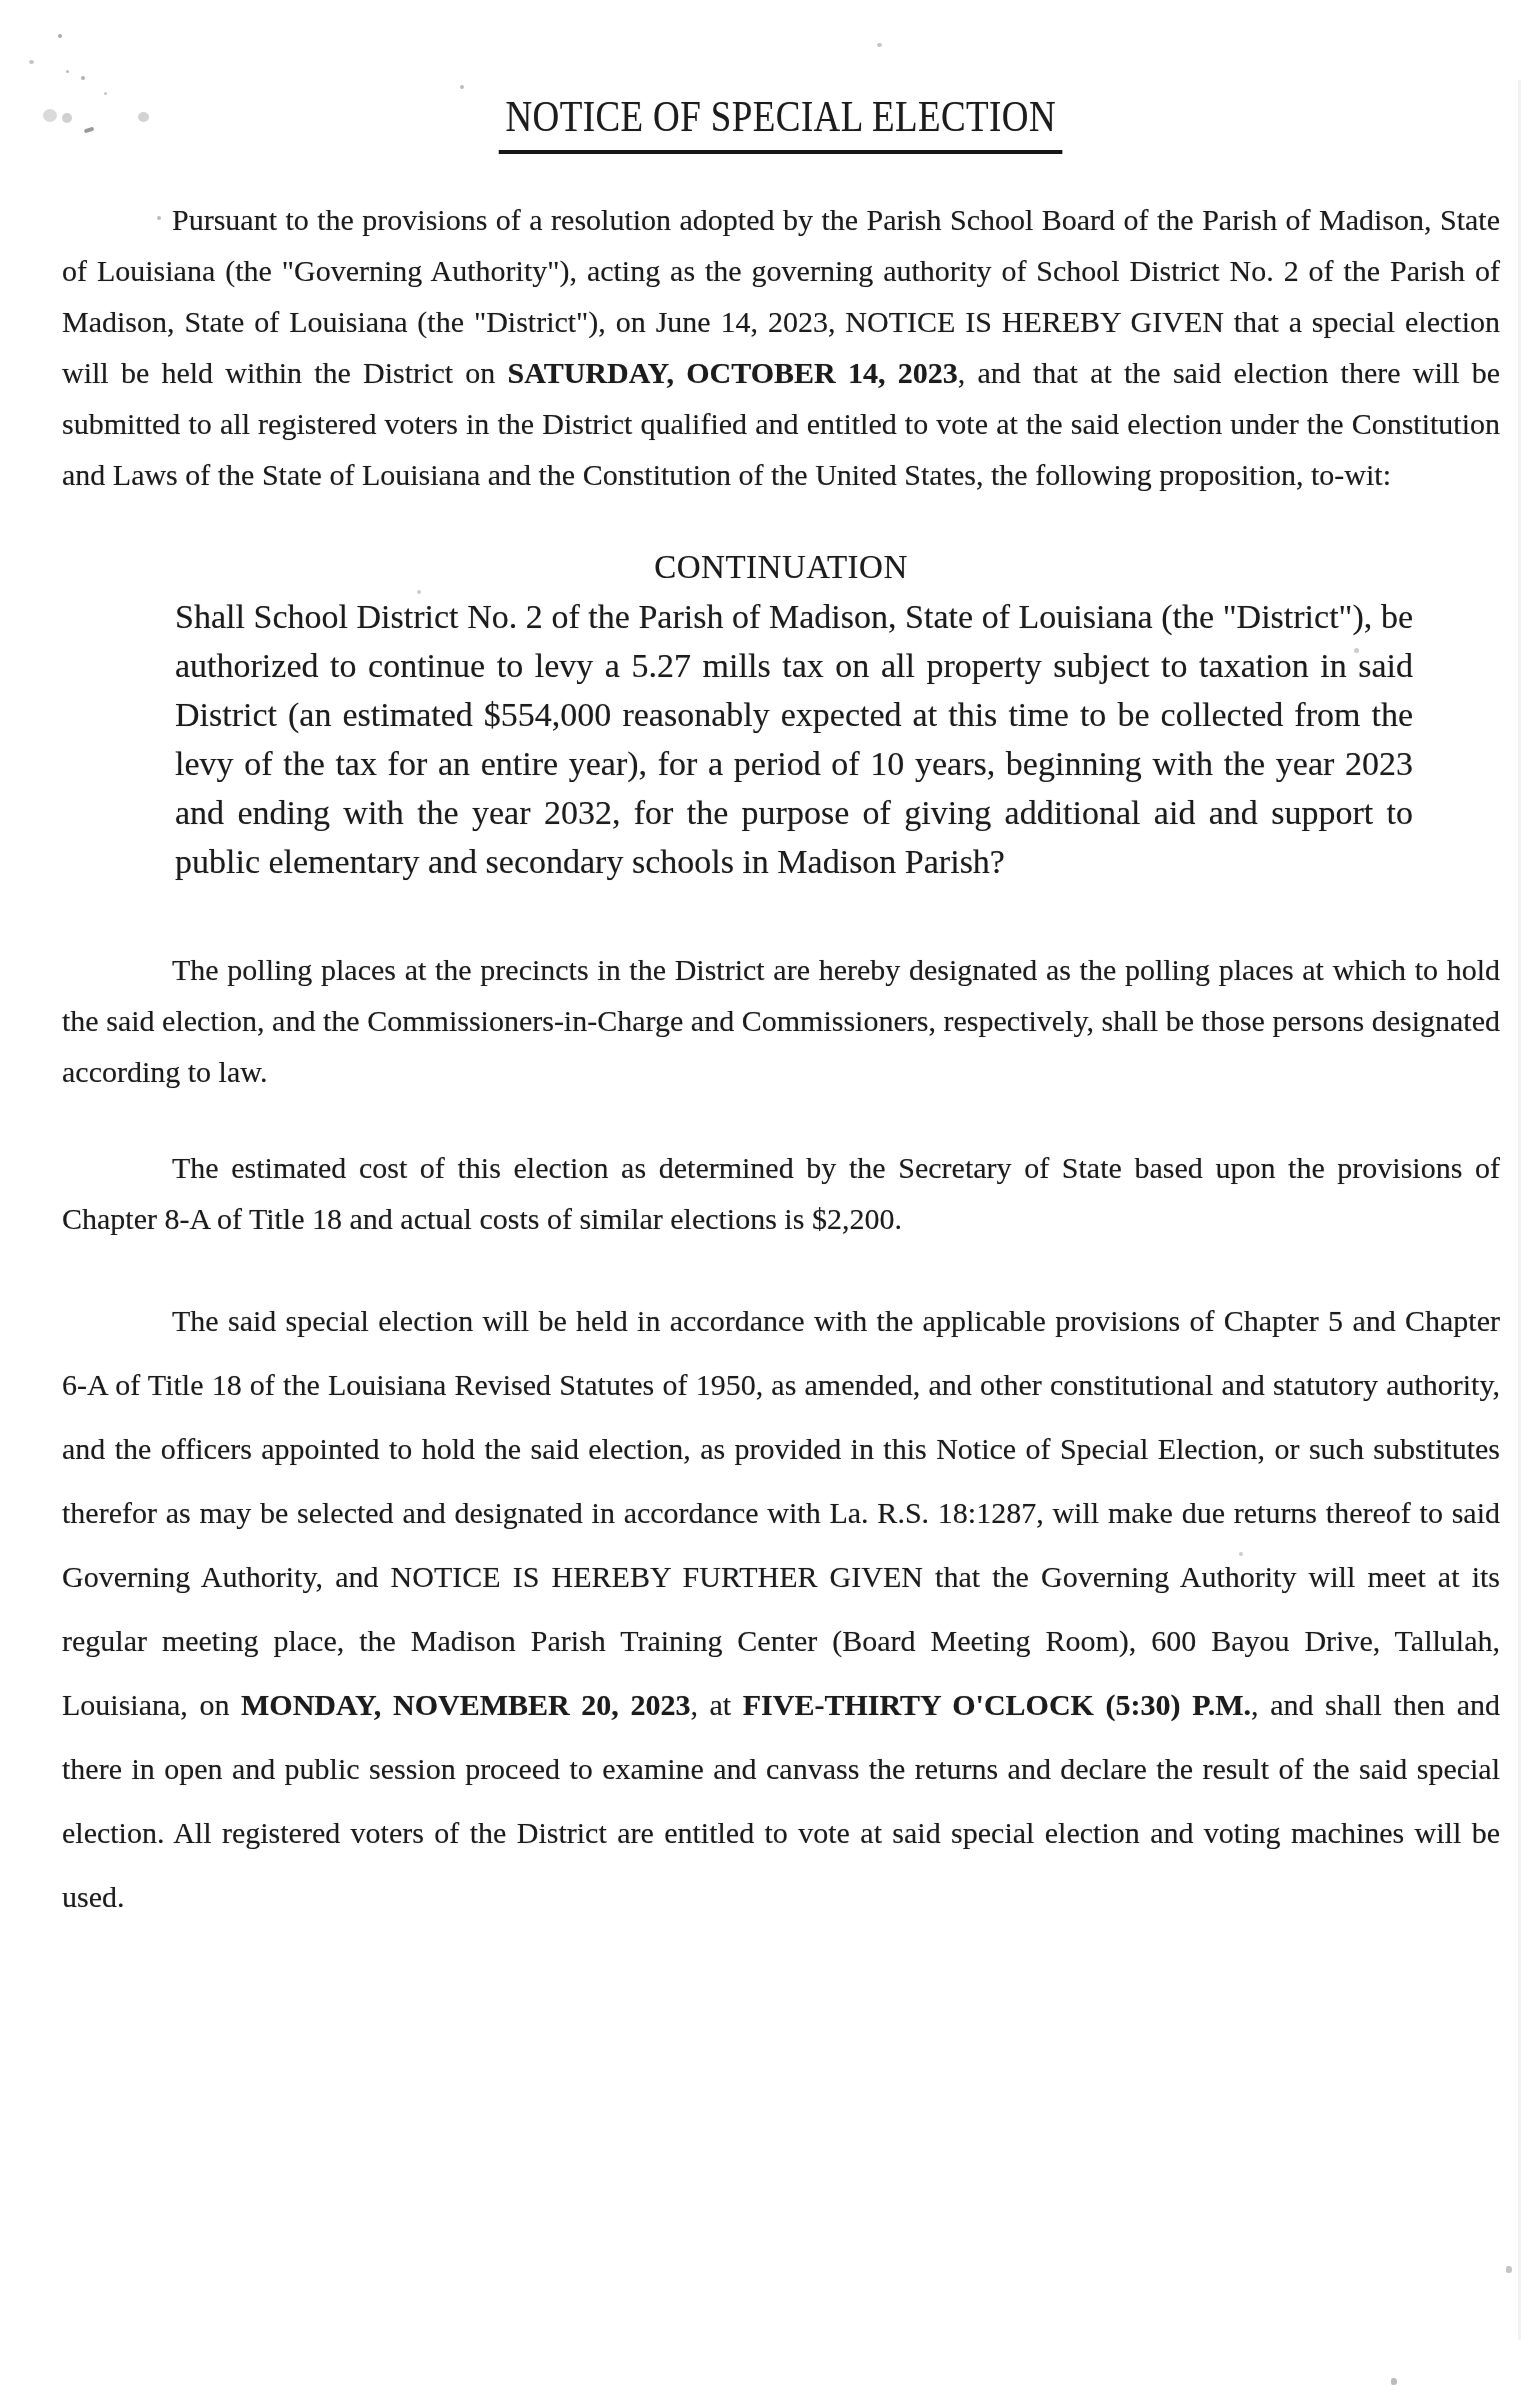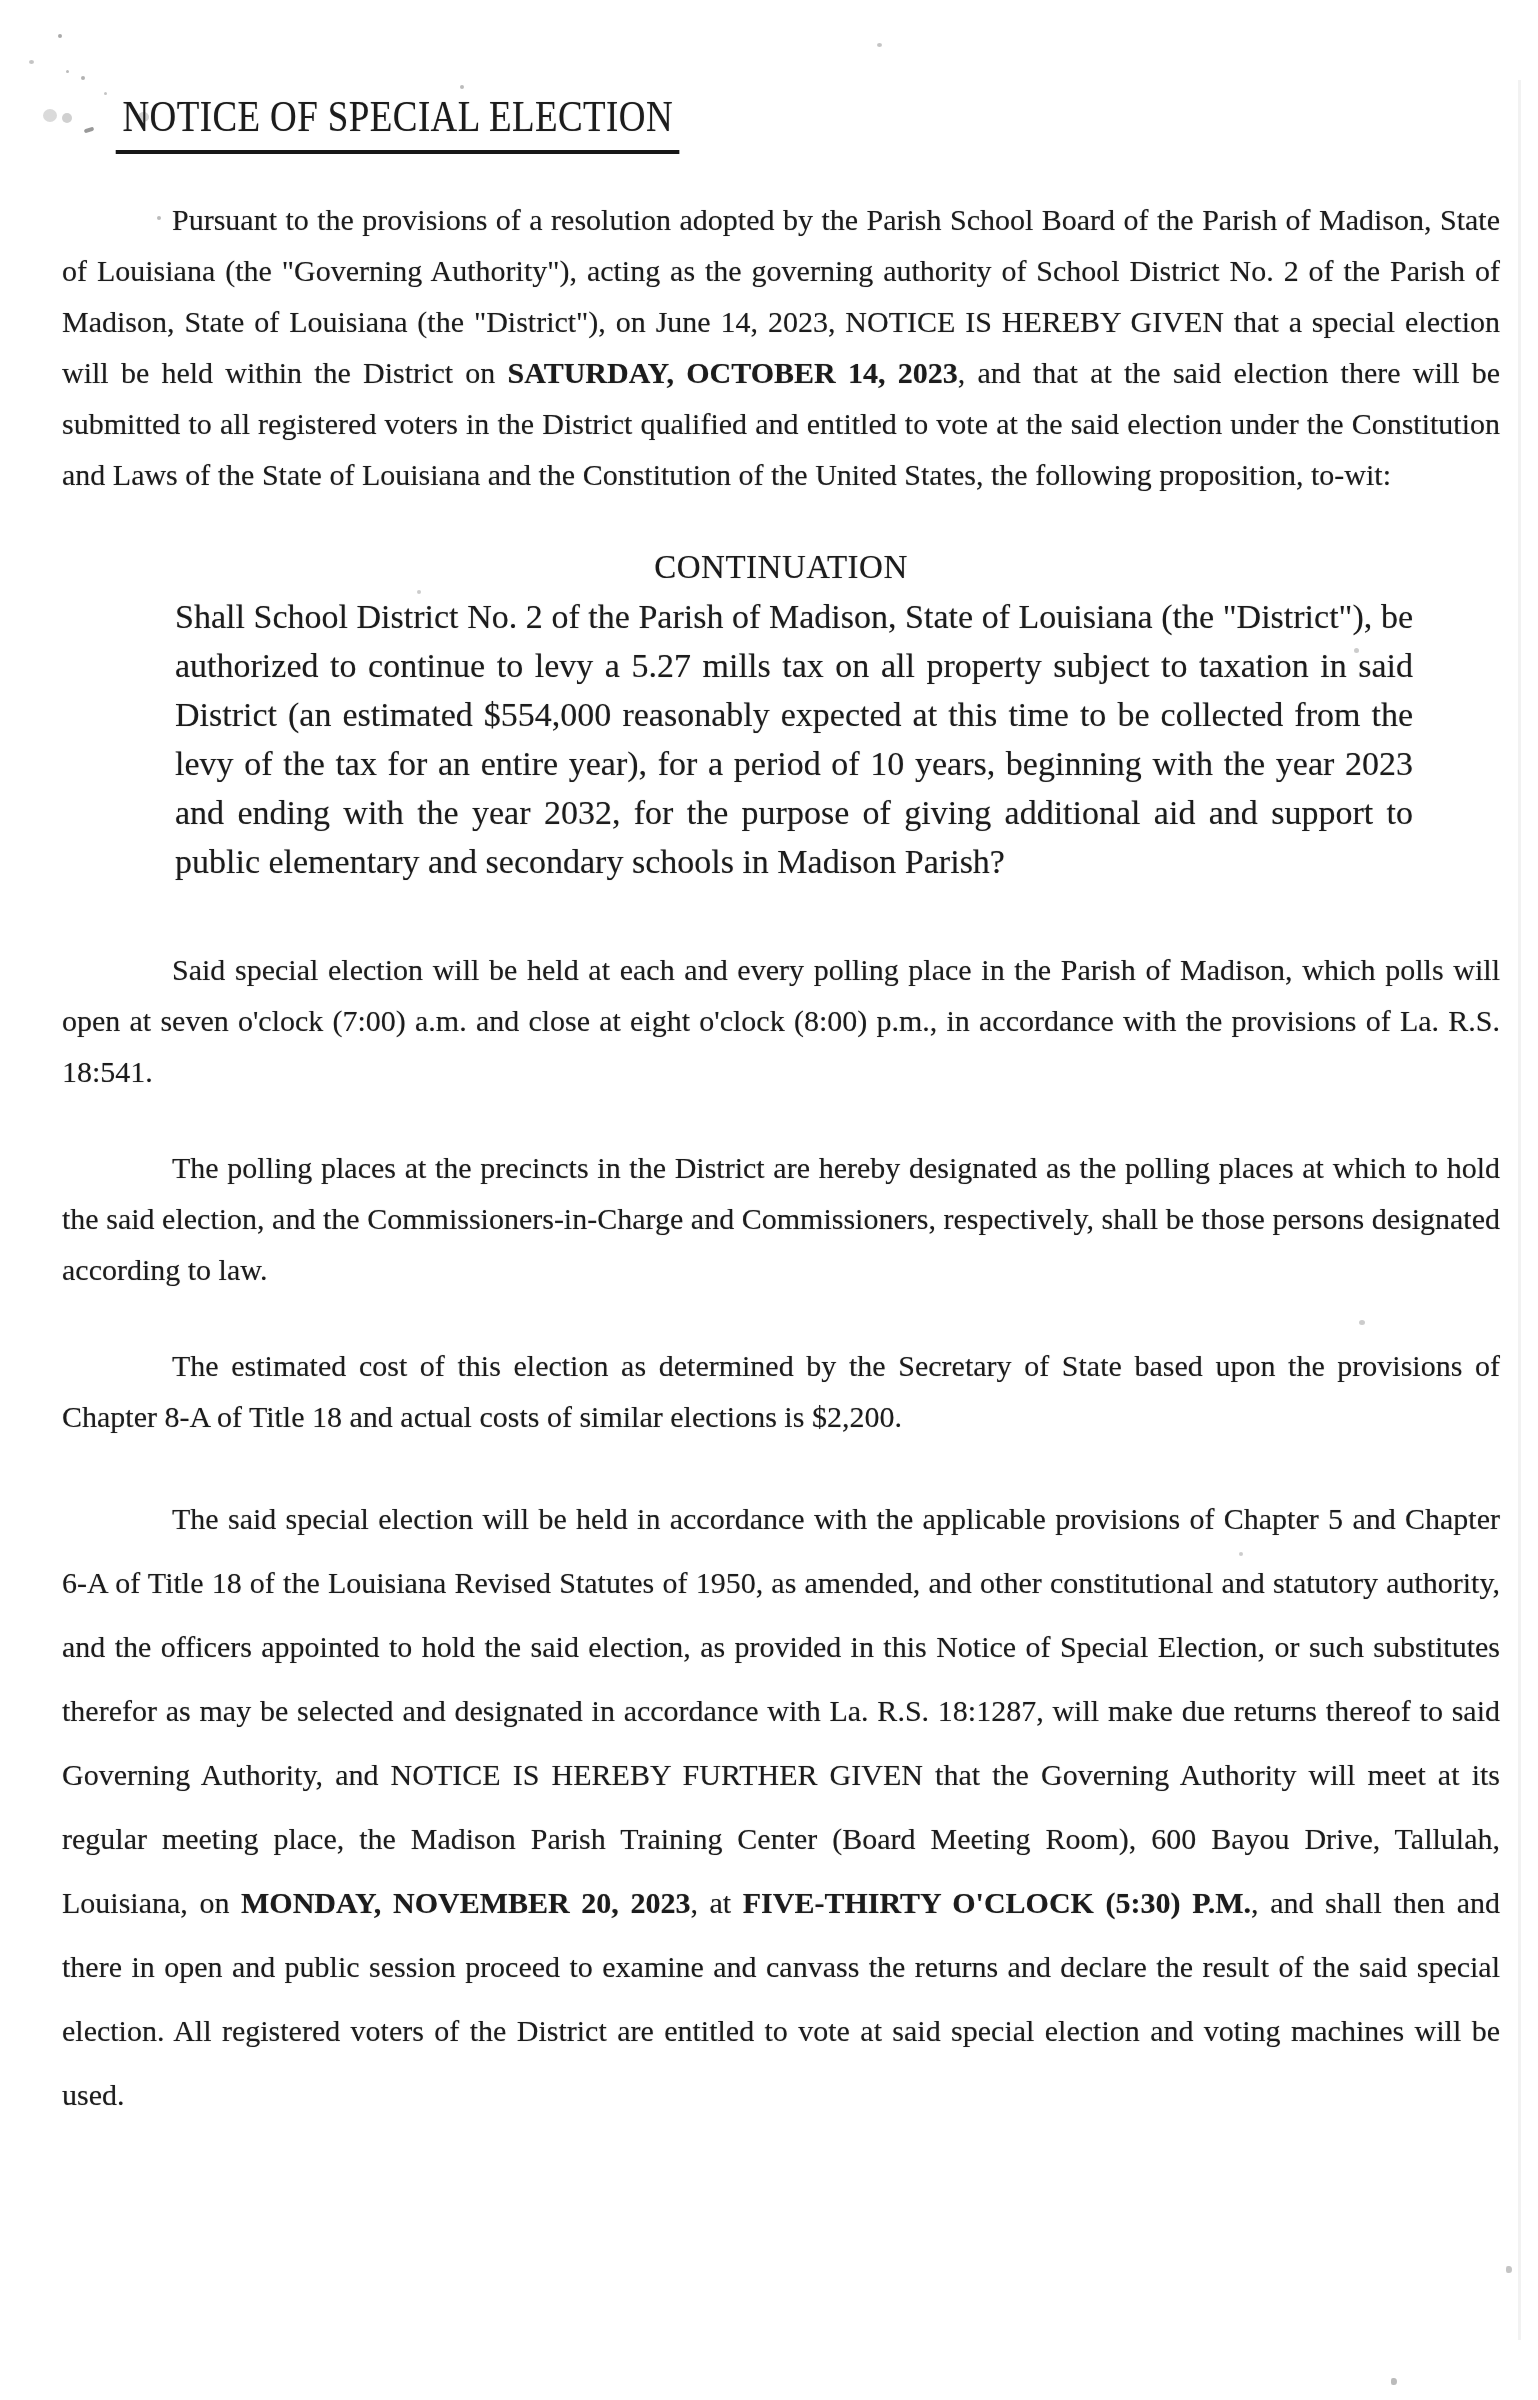--- a/index.html
+++ b/index.html
@@ -17,21 +17,21 @@
     height: 2400px;
     box-sizing: border-box;
     padding: 92px 38px 0 62px;
     background: var(--paper, #ffffff);
     color: var(--ink, #1c1c1c);
     font-family: "Liberation Serif", "DejaVu Serif", serif;
     overflow: hidden;
     text-shadow: 0 0 1px rgba(0,0,0,0.38);
   }
   .title-row {
-    text-align: left;
+    text-align: center;
     margin: 0 0 40px 0;
     height: 62px;
   }
   .title-text {
     display: inline-block;
     font-size: 44px;
     line-height: 50px;
     letter-spacing: 0.5px;
     padding: 0 8px 8px 8px;
     border-bottom: 4px solid #171717;
@@ -110,21 +110,20 @@
   <div class="title-row">
     <span class="title-text">NOTICE OF SPECIAL ELECTION</span>
   </div>
 
   <p class="para indent first"><span>Pursuant to the provisions of a resolution adopted by the Parish School Board of the Parish of Madison, State of Louisiana (the "Governing Authority"), acting as the governing authority of School District No. 2 of the Parish of Madison, State of Louisiana (the "District"), on June 14, 2023, NOTICE IS HEREBY GIVEN that a special election will be held within the District on </span><span class="bold">SATURDAY, OCTOBER 14, 2023</span><span>, and that at the said election there will be submitted to all registered voters in the District qualified and entitled to vote at the said election under the Constitution and Laws of the State of Louisiana and the Constitution of the United States, the following proposition, to-wit:</span></p>
 
   <div class="heading">CONTINUATION</div>
 
   <p class="prop-block">Shall School District No. 2 of the Parish of Madison, State of Louisiana (the "District"), be authorized to continue to levy a 5.27 mills tax on all property subject to taxation in said District (an estimated $554,000 reasonably expected at this time to be collected from the levy of the tax for an entire year), for a period of 10 years, beginning with the year 2023 and ending with the year 2032, for the purpose of giving additional aid and support to public elementary and secondary schools in Madison Parish?</p>
 
-  <p class="para indent">Said special election will be held at each and every polling place in the Parish of Madison, which polls will open at seven o'clock (7:00) a.m. and close at eight o'clock (8:00) p.m., in accordance with the provisions of La. R.S. 18:541.</p>
 
   <p class="para indent">The polling places at the precincts in the District are hereby designated as the polling places at which to hold the said election, and the Commissioners-in-Charge and Commissioners, respectively, shall be those persons designated according to law.</p>
 
   <p class="para indent">The estimated cost of this election as determined by the Secretary of State based upon the provisions of Chapter 8-A of Title 18 and actual costs of similar elections is $2,200.</p>
 
 
   <p class="para indent last"><span>The said special election will be held in accordance with the applicable provisions of Chapter 5 and Chapter 6-A of Title 18 of the Louisiana Revised Statutes of 1950, as amended, and other constitutional and statutory authority, and the officers appointed to hold the said election, as provided in this Notice of Special Election, or such substitutes therefor as may be selected and designated in accordance with La. R.S. 18:1287, will make due returns thereof to said Governing Authority, and NOTICE IS HEREBY FURTHER GIVEN that the Governing Authority will meet at its regular meeting place, the Madison Parish Training Center (Board Meeting Room), 600 Bayou Drive, Tallulah, Louisiana, on </span><span class="bold">MONDAY, NOVEMBER 20, 2023</span><span>, at </span><span class="bold">FIVE-THIRTY O'CLOCK (5:30) P.M.</span><span>, and shall then and there in open and public session proceed to examine and canvass the returns and declare the result of the said special election.  All registered voters of the District are entitled to vote at said special election and voting machines will be used.</span></p>
 
 </div>
 

